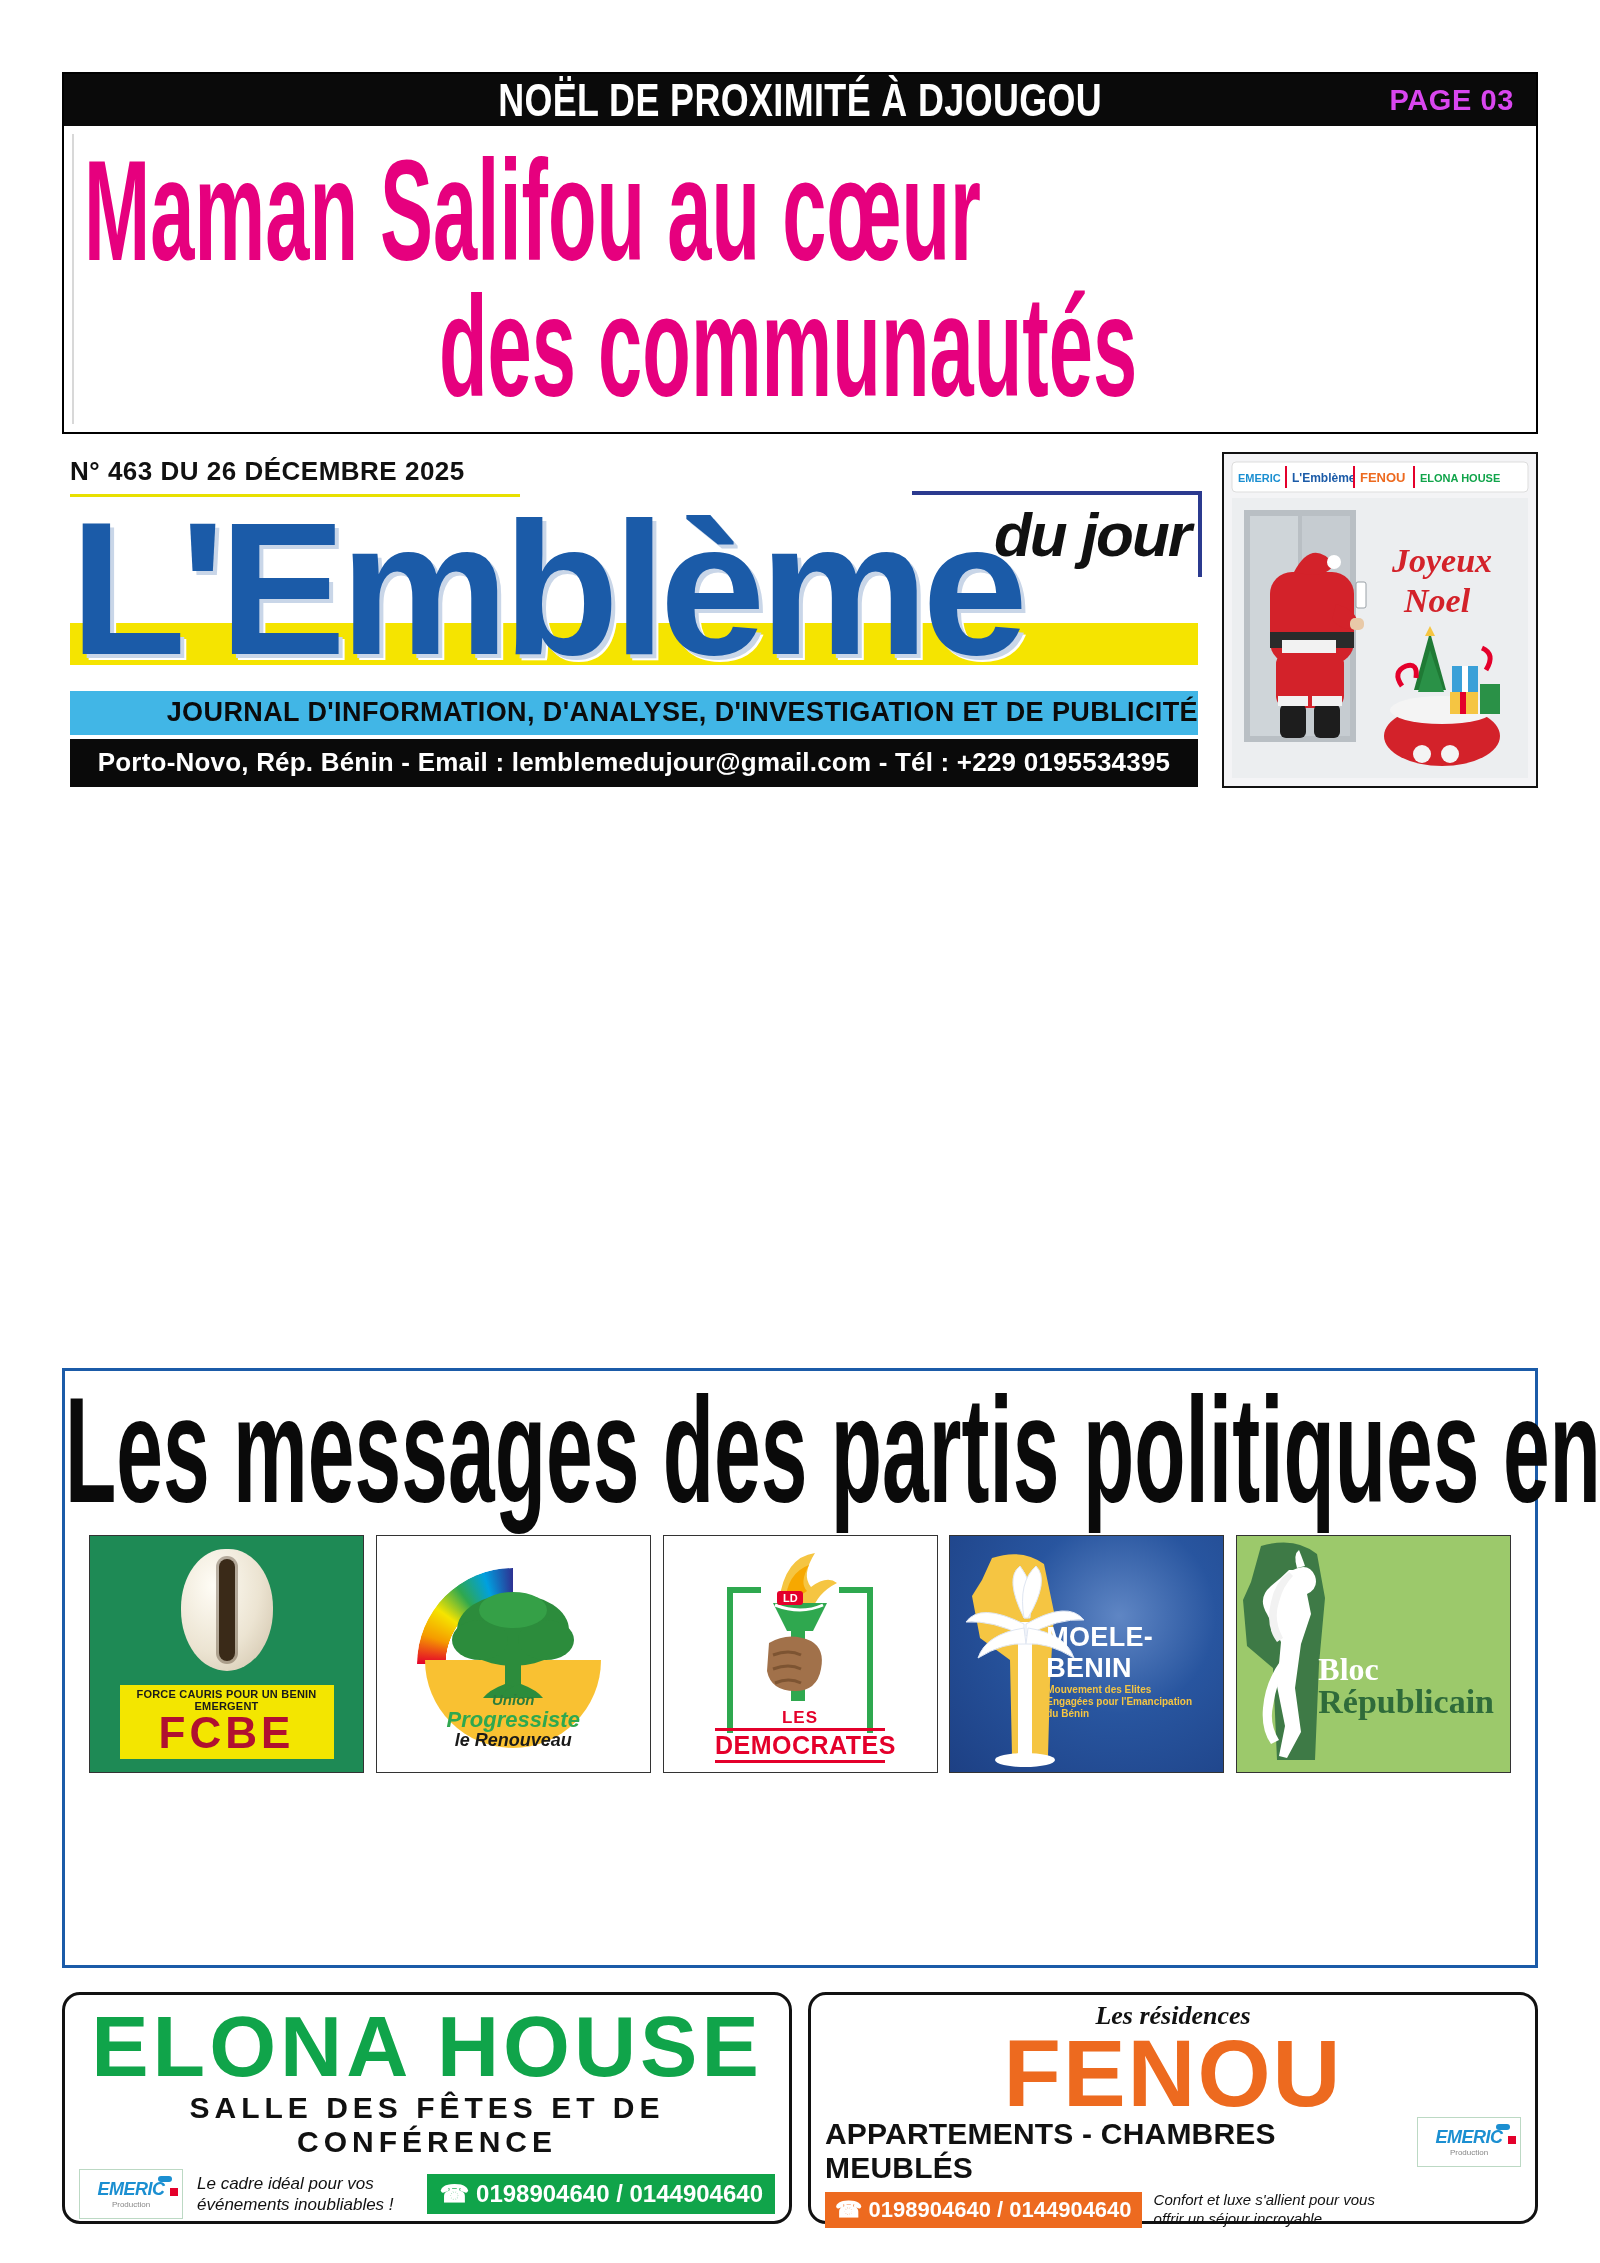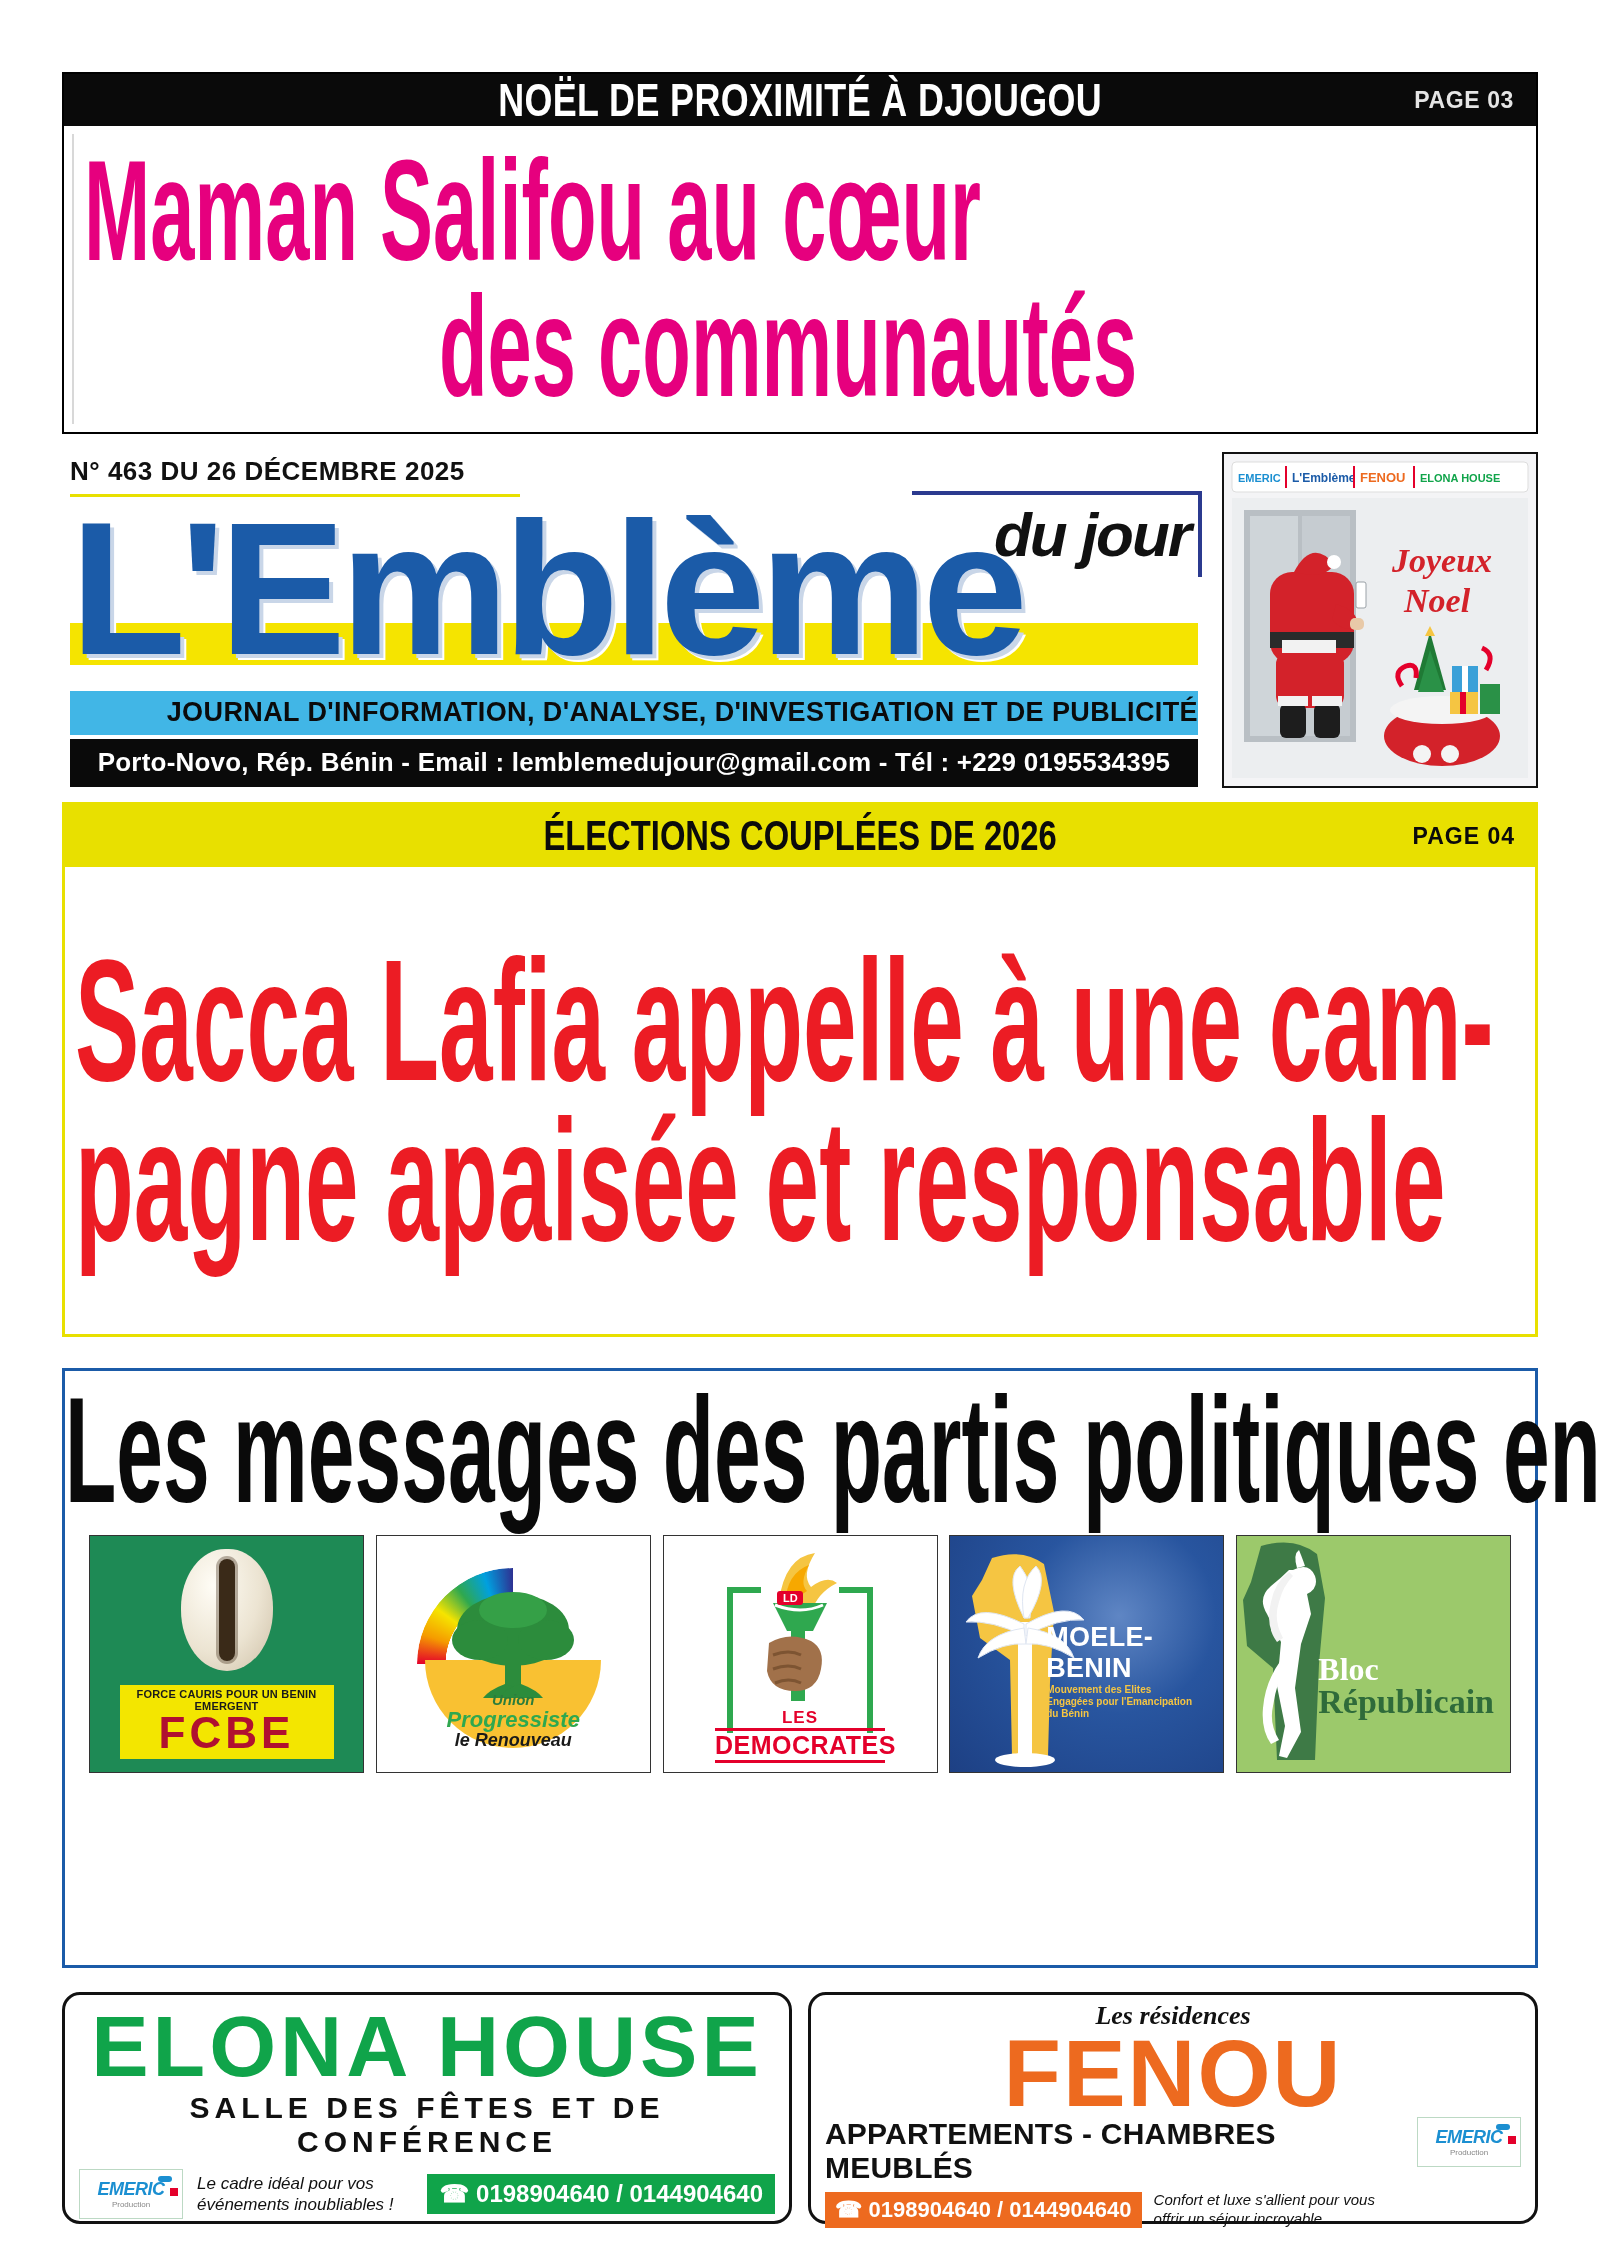--- a/index.html
+++ b/index.html
@@ -28,21 +28,21 @@
     display: inline-block;
   }
 
   
   .teaser { position: absolute; left: 62px; top: 72px; width: 1476px; height: 362px;
             border: 2px solid #000; background: #fff; }
   .teaser-bar { height: 52px; background: #0a0a0a; display: flex; align-items: center;
                 justify-content: center; position: relative; }
   .teaser-bar .ttl { color: #fff; font-size: 46px; letter-spacing: .5px; }
   .teaser-bar .pg { position: absolute; right: 22px; top: 50%; transform: translateY(-50%);
-                    color: #e5e5e5; font-size: 23px; font-weight: 700; letter-spacing: .6px; }
+                    color: #d946ef; font-size: 29px; font-weight: 700; letter-spacing: .6px; }
   .teaser-body { display: flex; height: 306px; padding: 8px; gap: 10px; }
   .teaser-photo { width: 406px; height: 290px; border: 1px solid #d8d8d8; overflow: hidden;
                   position: relative; background: #cbb892; }
   .teaser-head { flex: 1; display: flex; flex-direction: column; justify-content: center;
                  align-items: flex-end; padding-right: 8px; }
   .teaser-head .ln { color: #E6007E; font-size: 142px; line-height: 0.96; }
 
   
   .mast-row { position: absolute; left: 62px; top: 452px; width: 1476px; height: 336px; display: flex; gap: 10px; }
   .mast { width: 1150px; position: relative; }
@@ -296,33 +296,20 @@
           <rect x="256" y="230" width="20" height="30" fill="#2a9147"></rect>
           <path d="M178 232 q-10 -14 4 -20 q12 -4 10 12" stroke="#E4002B" stroke-width="5" fill="none"></path>
           <path d="M262 216 q10 -16 -4 -22" stroke="#E4002B" stroke-width="5" fill="none"></path>
           <circle cx="198" cy="300" r="9" fill="#f4f4f4"></circle>
           <circle cx="226" cy="300" r="9" fill="#f4f4f4"></circle>
         </g>
       </svg>
     </div>
   </div>
 
-  <div class="sec-yellow">
-    <div class="bar-yellow">
-      <span class="cond-c ttl">ÉLECTIONS COUPLÉES DE 2026</span>
-      <span class="pg">PAGE  04</span>
-    </div>
-    <div class="sec-yellow-body">
-      <div class="yellow-head">
-        <span class="cond ln">Sacca Lafia appelle à une cam-</span>
-        <span class="cond ln">pagne apaisée et responsable</span>
-      </div>
-
-    </div>
-  </div>
 
   <div class="sec-blue">
     <div class="blue-head">
       <span class="cond ln">Les messages des partis politiques en lice</span>
     </div>
 
     <div class="logos">
 
       <div class="logo-box l-fcbe">
         <div class="cowrie"></div>

